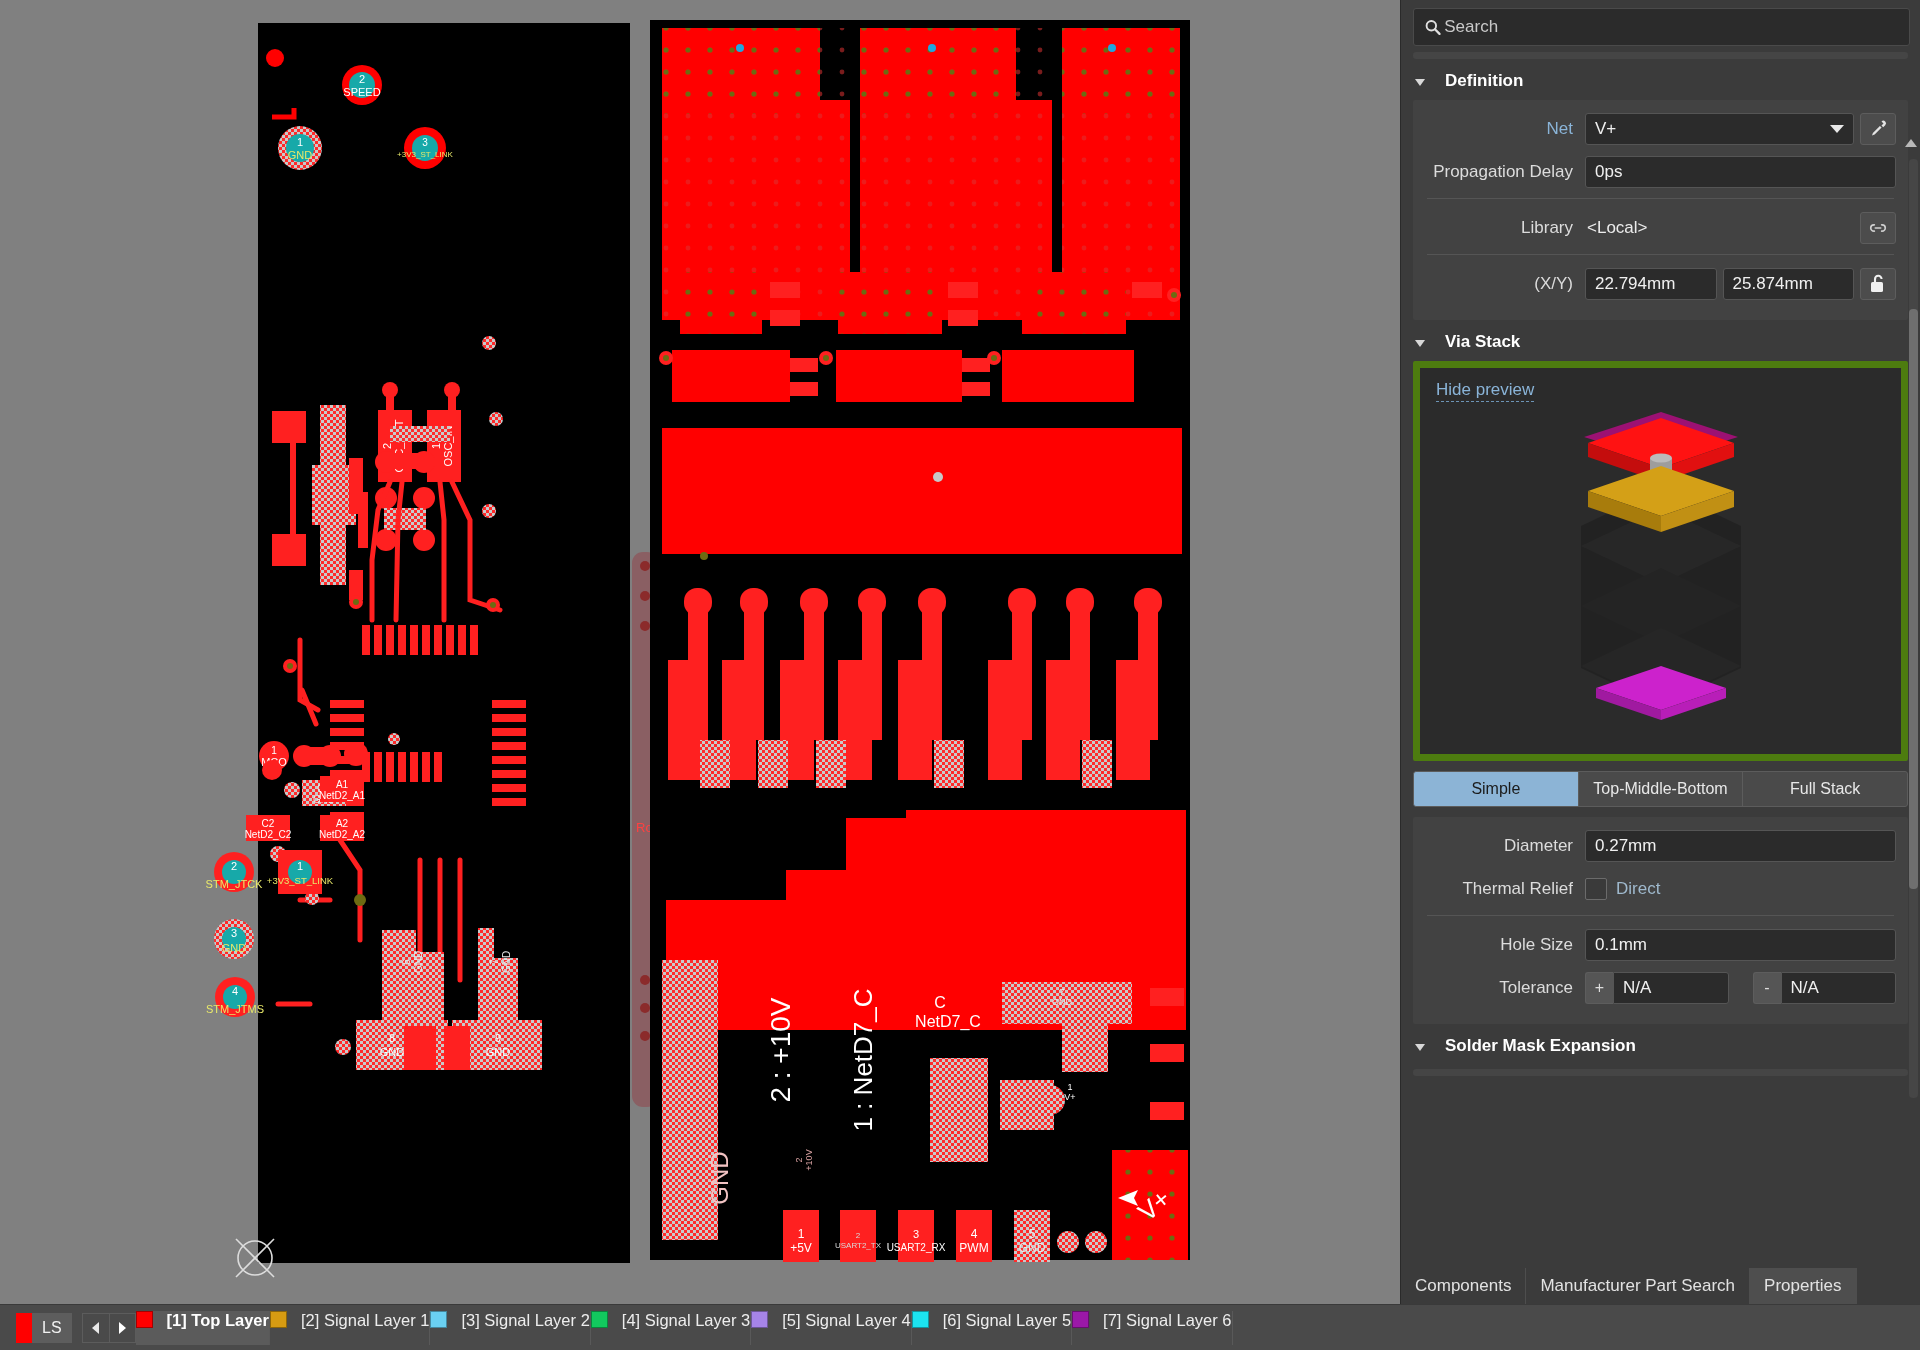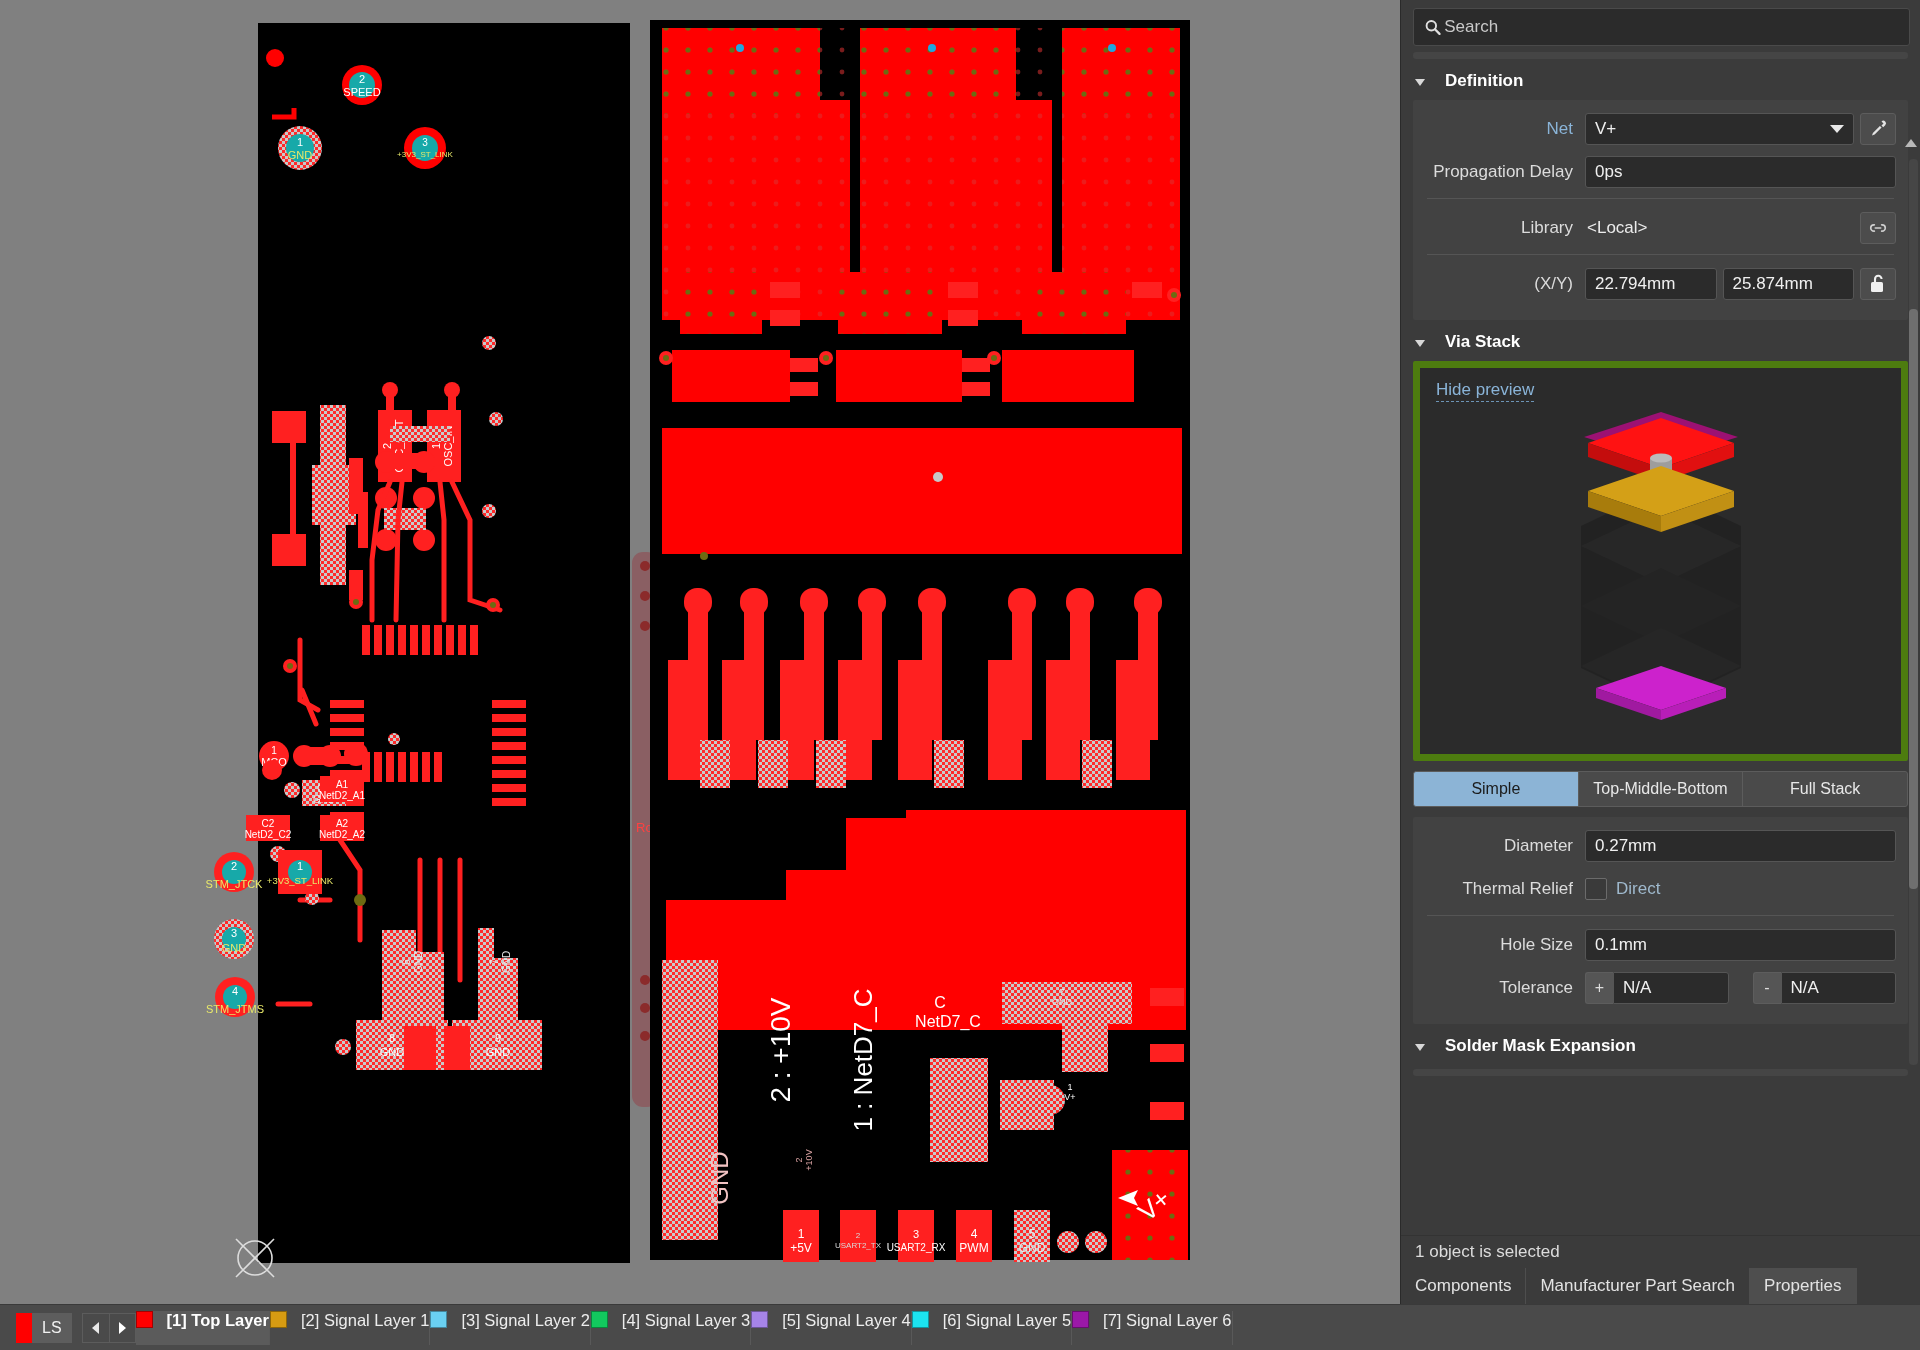--- a/index.html
+++ b/index.html
@@ -749,21 +749,20 @@
         </div>
 
         <div class="section-header">
           <span class="tri"></span>
           <span>Solder Mask Expansion</span>
         </div>
         <div class="sep-bar" style="margin-top:4px"></div>
 
       </div>
 
-      <div class="status-line">1 object is selected</div>
 
       <div class="panel-tabs">
         <div class="ptab">Components</div>
         <div class="ptab">Manufacturer Part Search</div>
         <div class="ptab active">Properties</div>
       </div>
     </div>
   </div>
 
   <div class="layerbar">

